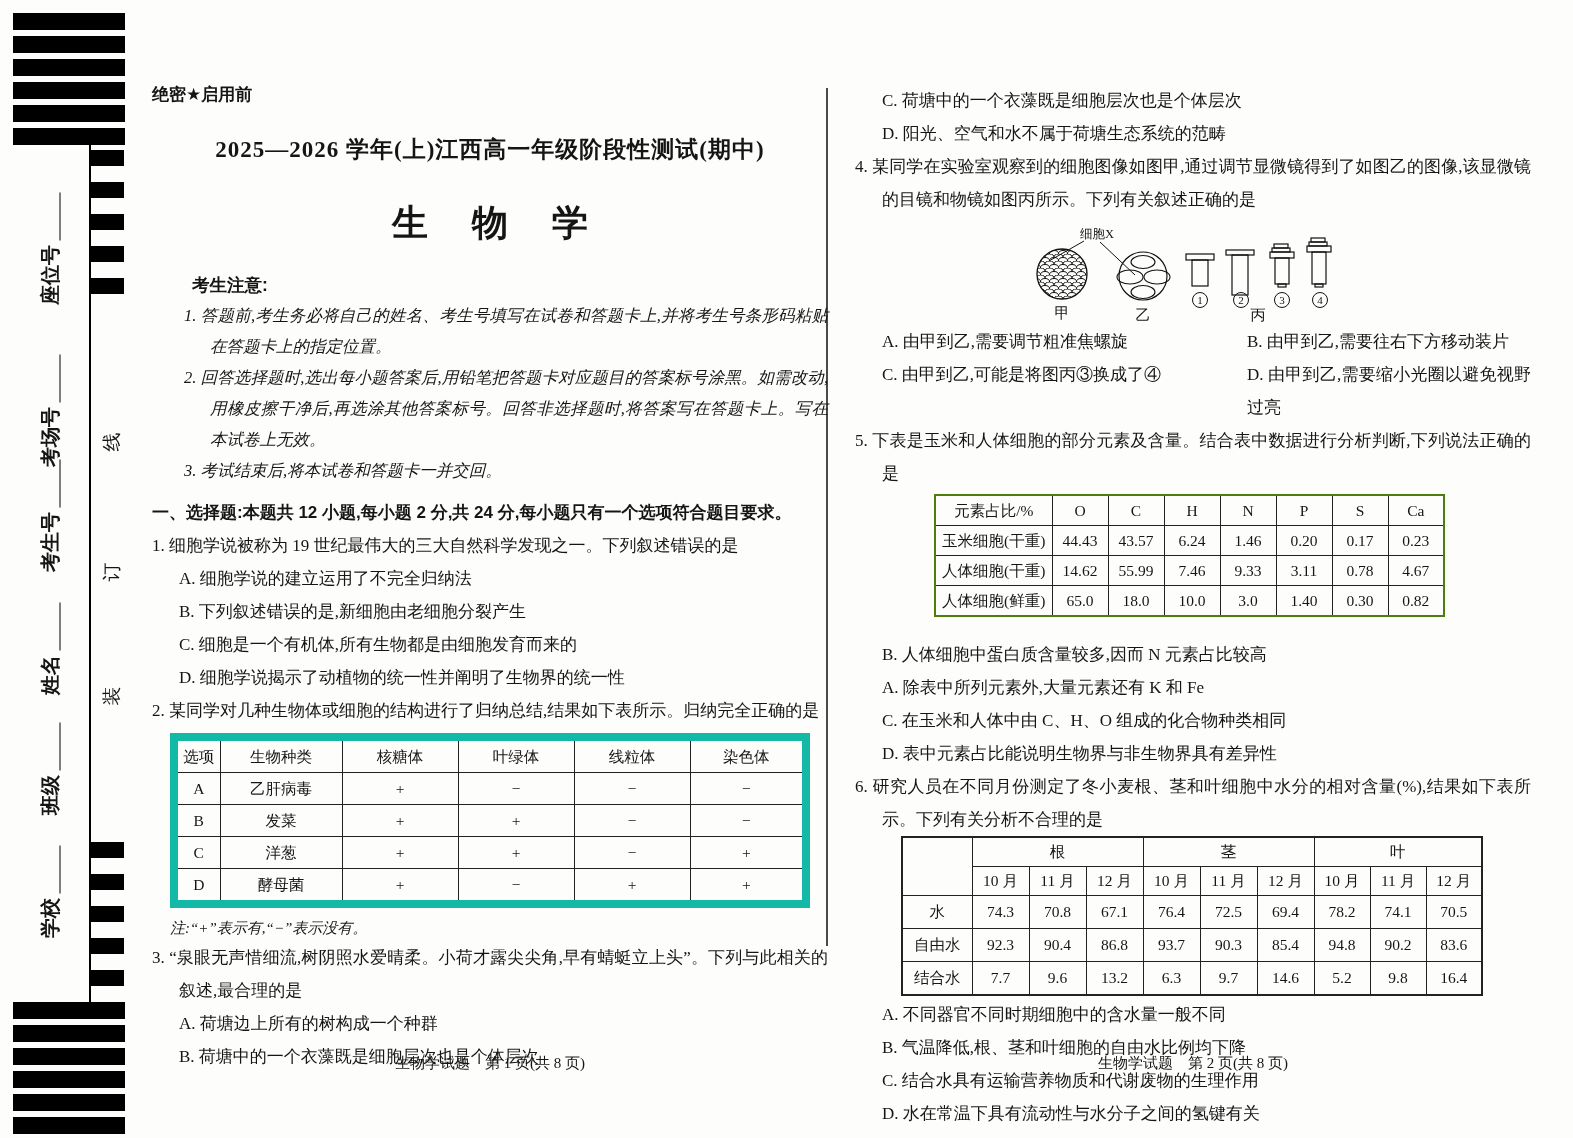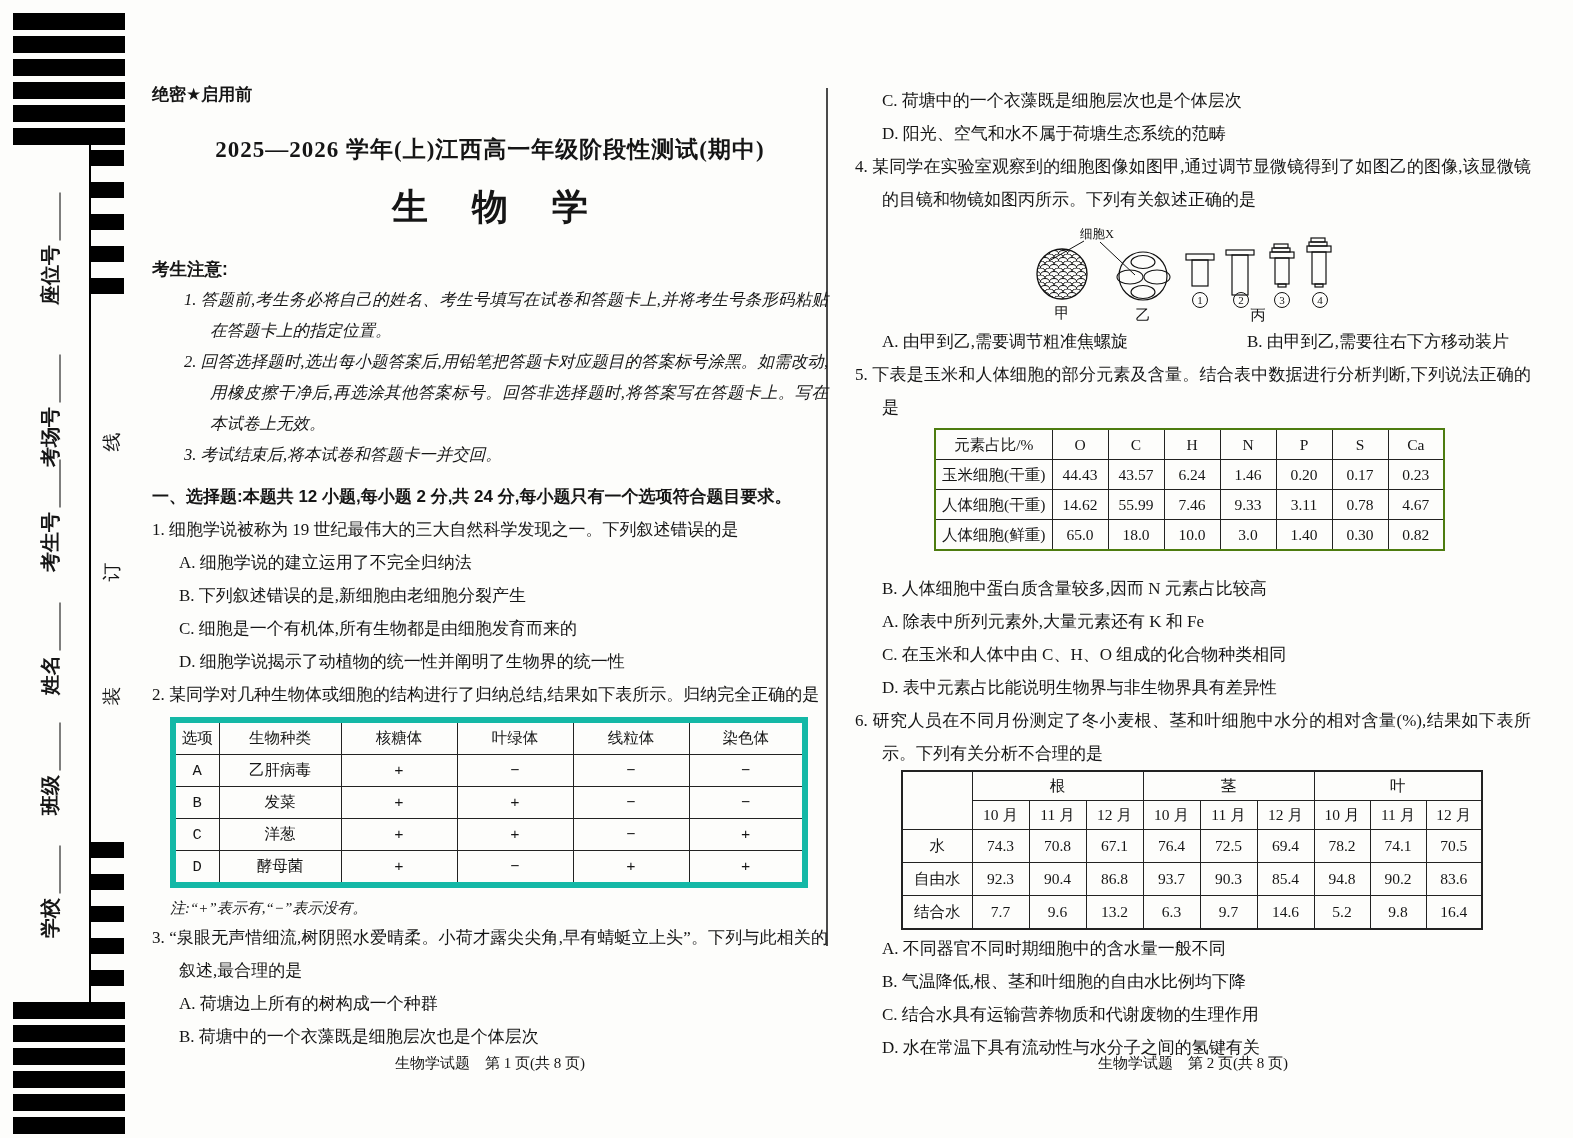--- a/index.html
+++ b/index.html
@@ -31,33 +31,33 @@
     transform:rotate(-90deg);font-size:19px;text-align:center;line-height:26px;
   }
   .page-divider{position:absolute;left:826px;top:88px;width:1.5px;height:858px;background:#4a4a4a;}
 
   
   .page{position:absolute;top:84px;width:676px;height:1000px;line-height:33px;text-align:justify;}
   .page.p1{left:152px;}
   .page.p2{left:855px;}
   .security{font-family:"Liberation Sans","DejaVu Sans",sans-serif;font-weight:bold;font-size:17px;line-height:22px;}
   .exam-title{margin-top:30px;text-align:center;font-weight:bold;font-size:23px;line-height:28px;letter-spacing:1px;}
-  .subject-title{margin-top:22px;text-align:center;font-weight:bold;font-size:36px;line-height:42px;letter-spacing:44px;padding-left:44px;}
-  .notice-head{margin-top:26px;font-family:"Liberation Sans","DejaVu Sans",sans-serif;font-weight:bold;font-size:17.5px;line-height:30px;}
+  .subject-title{margin-top:38px;text-align:center;font-weight:bold;font-size:36px;line-height:42px;letter-spacing:44px;padding-left:44px;}
+  .notice-head{margin-top:26px;font-family:"Liberation Sans","DejaVu Sans",sans-serif;font-weight:bold;font-size:17.5px;line-height:30px;margin-left:40px;}
   .notice-item{margin-left:32px;padding-left:26px;text-indent:-26px;line-height:31px;font-style:italic;font-size:16.5px;}
   .section-head{margin-top:10px;font-family:"Liberation Sans","DejaVu Sans",sans-serif;font-weight:bold;font-size:17px;}
   .stem{padding-left:27px;text-indent:-27px;}
   .opt{padding-left:27px;}
   .optrow{display:flex;}
   .optrow .left{width:338px;flex:0 0 338px;}
 
   table{border-collapse:collapse;table-layout:fixed;}
   td{border:1px solid #222;text-align:center;vertical-align:middle;
      font-size:15.5px;line-height:18px;padding:0 2px;overflow:hidden;white-space:nowrap;}
-  .q2-table{margin:6px 0 0 18px;width:632px;border:6px solid #14b8a6;font-family:Liberation Mono, monospace;}
+  .q2-table{margin:6px 0 0 18px;width:632px;border:8px solid #14b8a6;}
   .q2-table td{height:31px;}
   .tbl-note{margin:7px 0 0 18px;font-style:italic;font-size:15px;line-height:26px;}
   .q5-table{margin:4px 0 21px 79px;width:509px;border:2px solid #4d7c0f;padding-left:18px;}
   .q5-table td{height:29px;}
   .q6-table{margin:0 0 2px 46px;width:580px;border:2px solid #222;}
   .q6-table td{height:28px;}
   .q6-table td.datacell{height:32px;}
   .page-footer{position:absolute;left:0;right:0;top:969px;text-align:center;font-size:15px;line-height:20px;}
 
   .figure-wrap{margin:3px 0 2px 145px;height:104px;}
@@ -264,20 +264,24 @@
         <text x="62" y="99" font-size="15" text-anchor="middle" fill="#111">甲</text>
         <text x="143" y="101" font-size="15" text-anchor="middle" fill="#111">乙</text>
         <text x="258" y="101" font-size="15" text-anchor="middle" fill="#111">丙</text>
       </svg>
     </div>
 
     <div class="optrow">
       <div class="opt left">A. 由甲到乙,需要调节粗准焦螺旋</div>
       <div class="opt">B. 由甲到乙,需要往右下方移动装片</div>
     </div>
+    <div class="optrow">
+      <div class="opt left">C. 由甲到乙,可能是将图丙③换成了④</div>
+      <div class="opt">D. 由甲到乙,需要缩小光圈以避免视野过亮</div>
+    </div>
   </div>
 
   <div>
     <div class="stem">5. 下表是玉米和人体细胞的部分元素及含量。结合表中数据进行分析判断,下列说法正确的是</div>
     <table class="q5-table">
       <colgroup>
           <col style="width:117px">
           <col style="width:56px">
           <col style="width:56px">
           <col style="width:56px">

